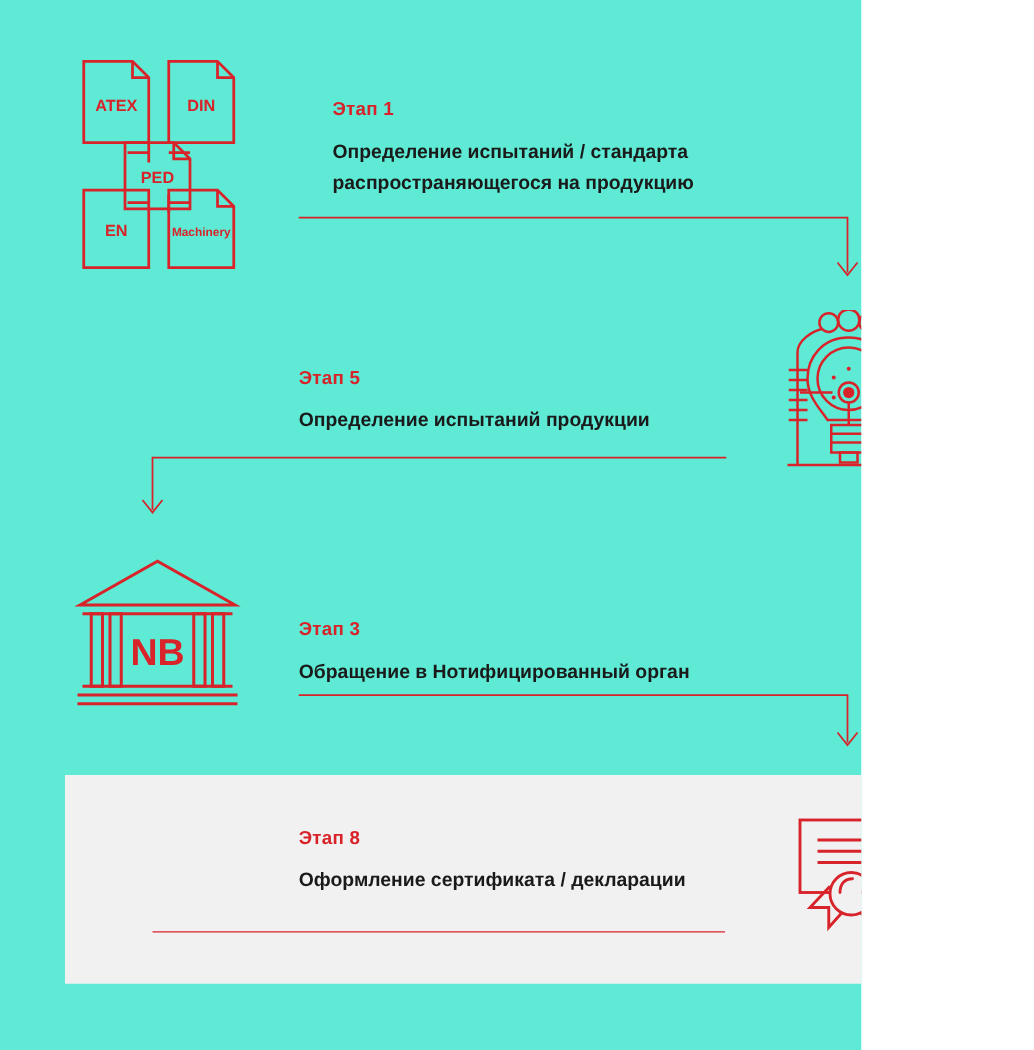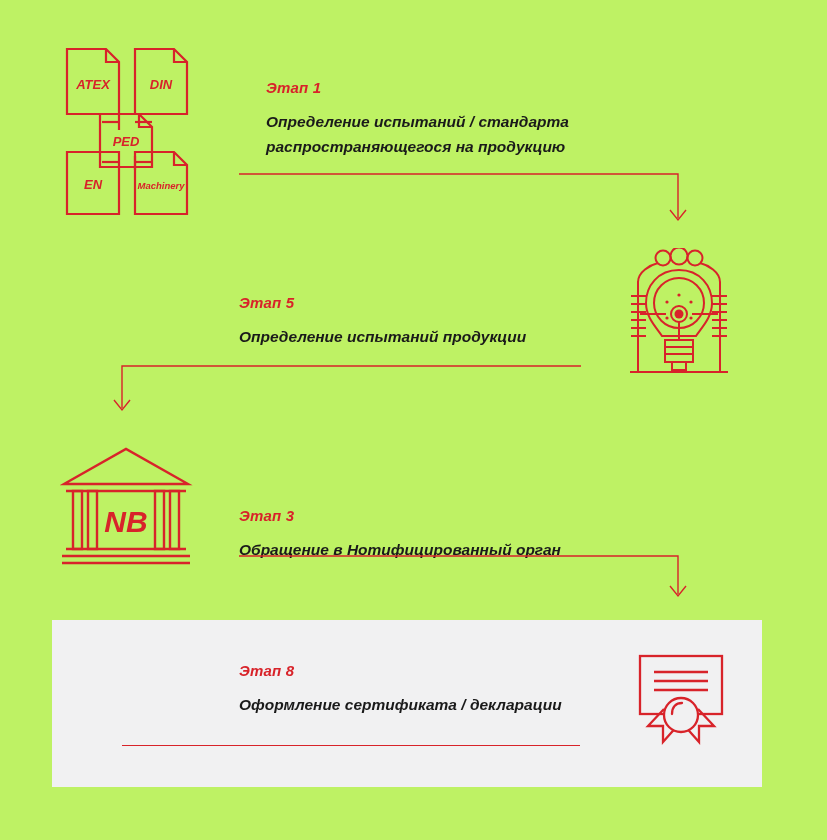--- a/index.html
+++ b/index.html
@@ -3,25 +3,24 @@
 <meta charset="utf-8">
 <style>
   * { box-sizing: border-box; }
   html, body {
     margin: 0; padding: 0;
     background: #ffffff;
     font-family: "Liberation Sans", sans-serif;
   }
   #canvas {
     position: relative;
-    width: 827px;
+    width: 689px;
     height: 840px;
-    background: #bef264;
+    background: #5eead4;
     overflow: hidden;
-    font-style: italic;
   }
   
   .abs { position: absolute; }
 
   
   #panel-step4 {
     left: 52px; top: 620px;
     width: 710px; height: 167px;
     background: #f1f1f2;
   }
@@ -40,21 +39,21 @@
     color: #1a1a1a;
     font-size: 15.5px;
     font-weight: bold;
     line-height: 1.62;
     margin: 0;
     white-space: pre-line;
   }
 
   #block-step1 { left: 239px; top: 80px; width: 420px; margin-left: 27px; }
   #block-step2 { left: 239px; top: 295px; width: 420px; }
-  #block-step3 { left: 239px; top: 508px; width: 420px; }
+  #block-step3 { left: 239px; top: 496px; width: 420px; }
   #block-step4 { left: 239px; top: 663px; width: 430px; }
 
   
   .connector { position: absolute; overflow: visible; }
   #arrow-1-2 { left: 230px; top: 172px; }
   #arrow-2-3 { left: 110px; top: 364px; }
   #arrow-3-4 { left: 230px; top: 554px; }
   .conn-path {
     fill: none;
     stroke: #d8232a;

